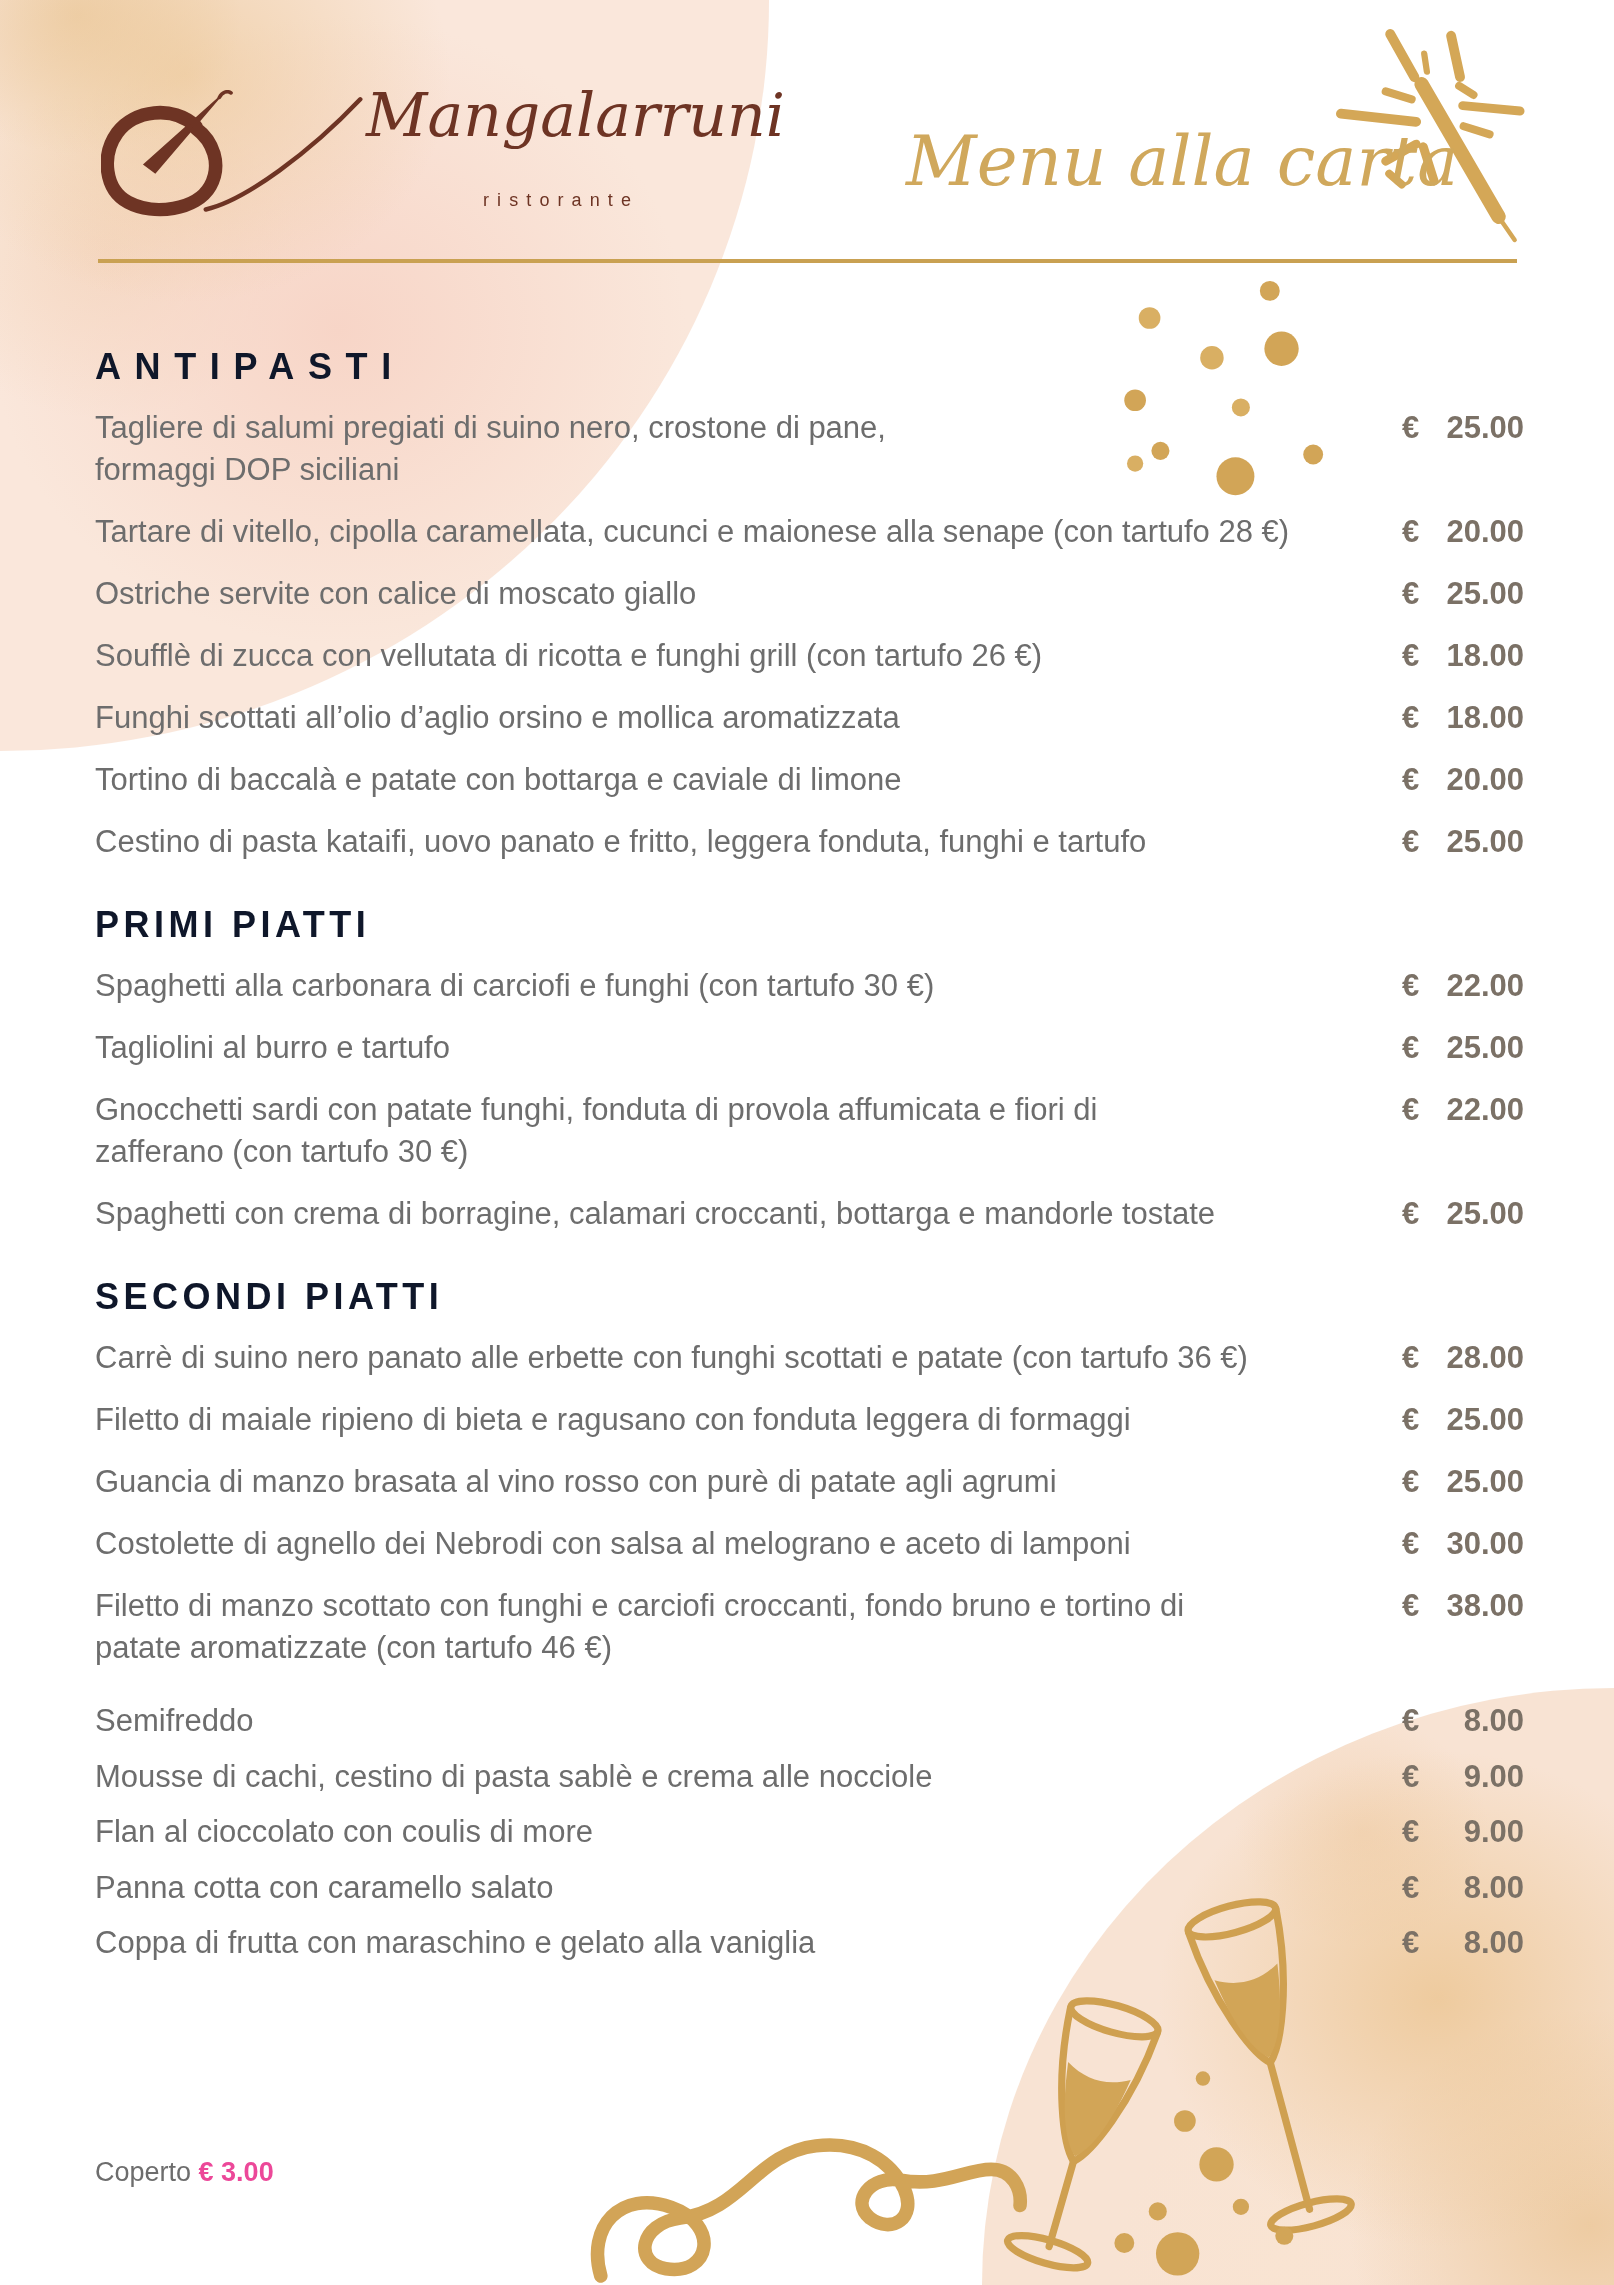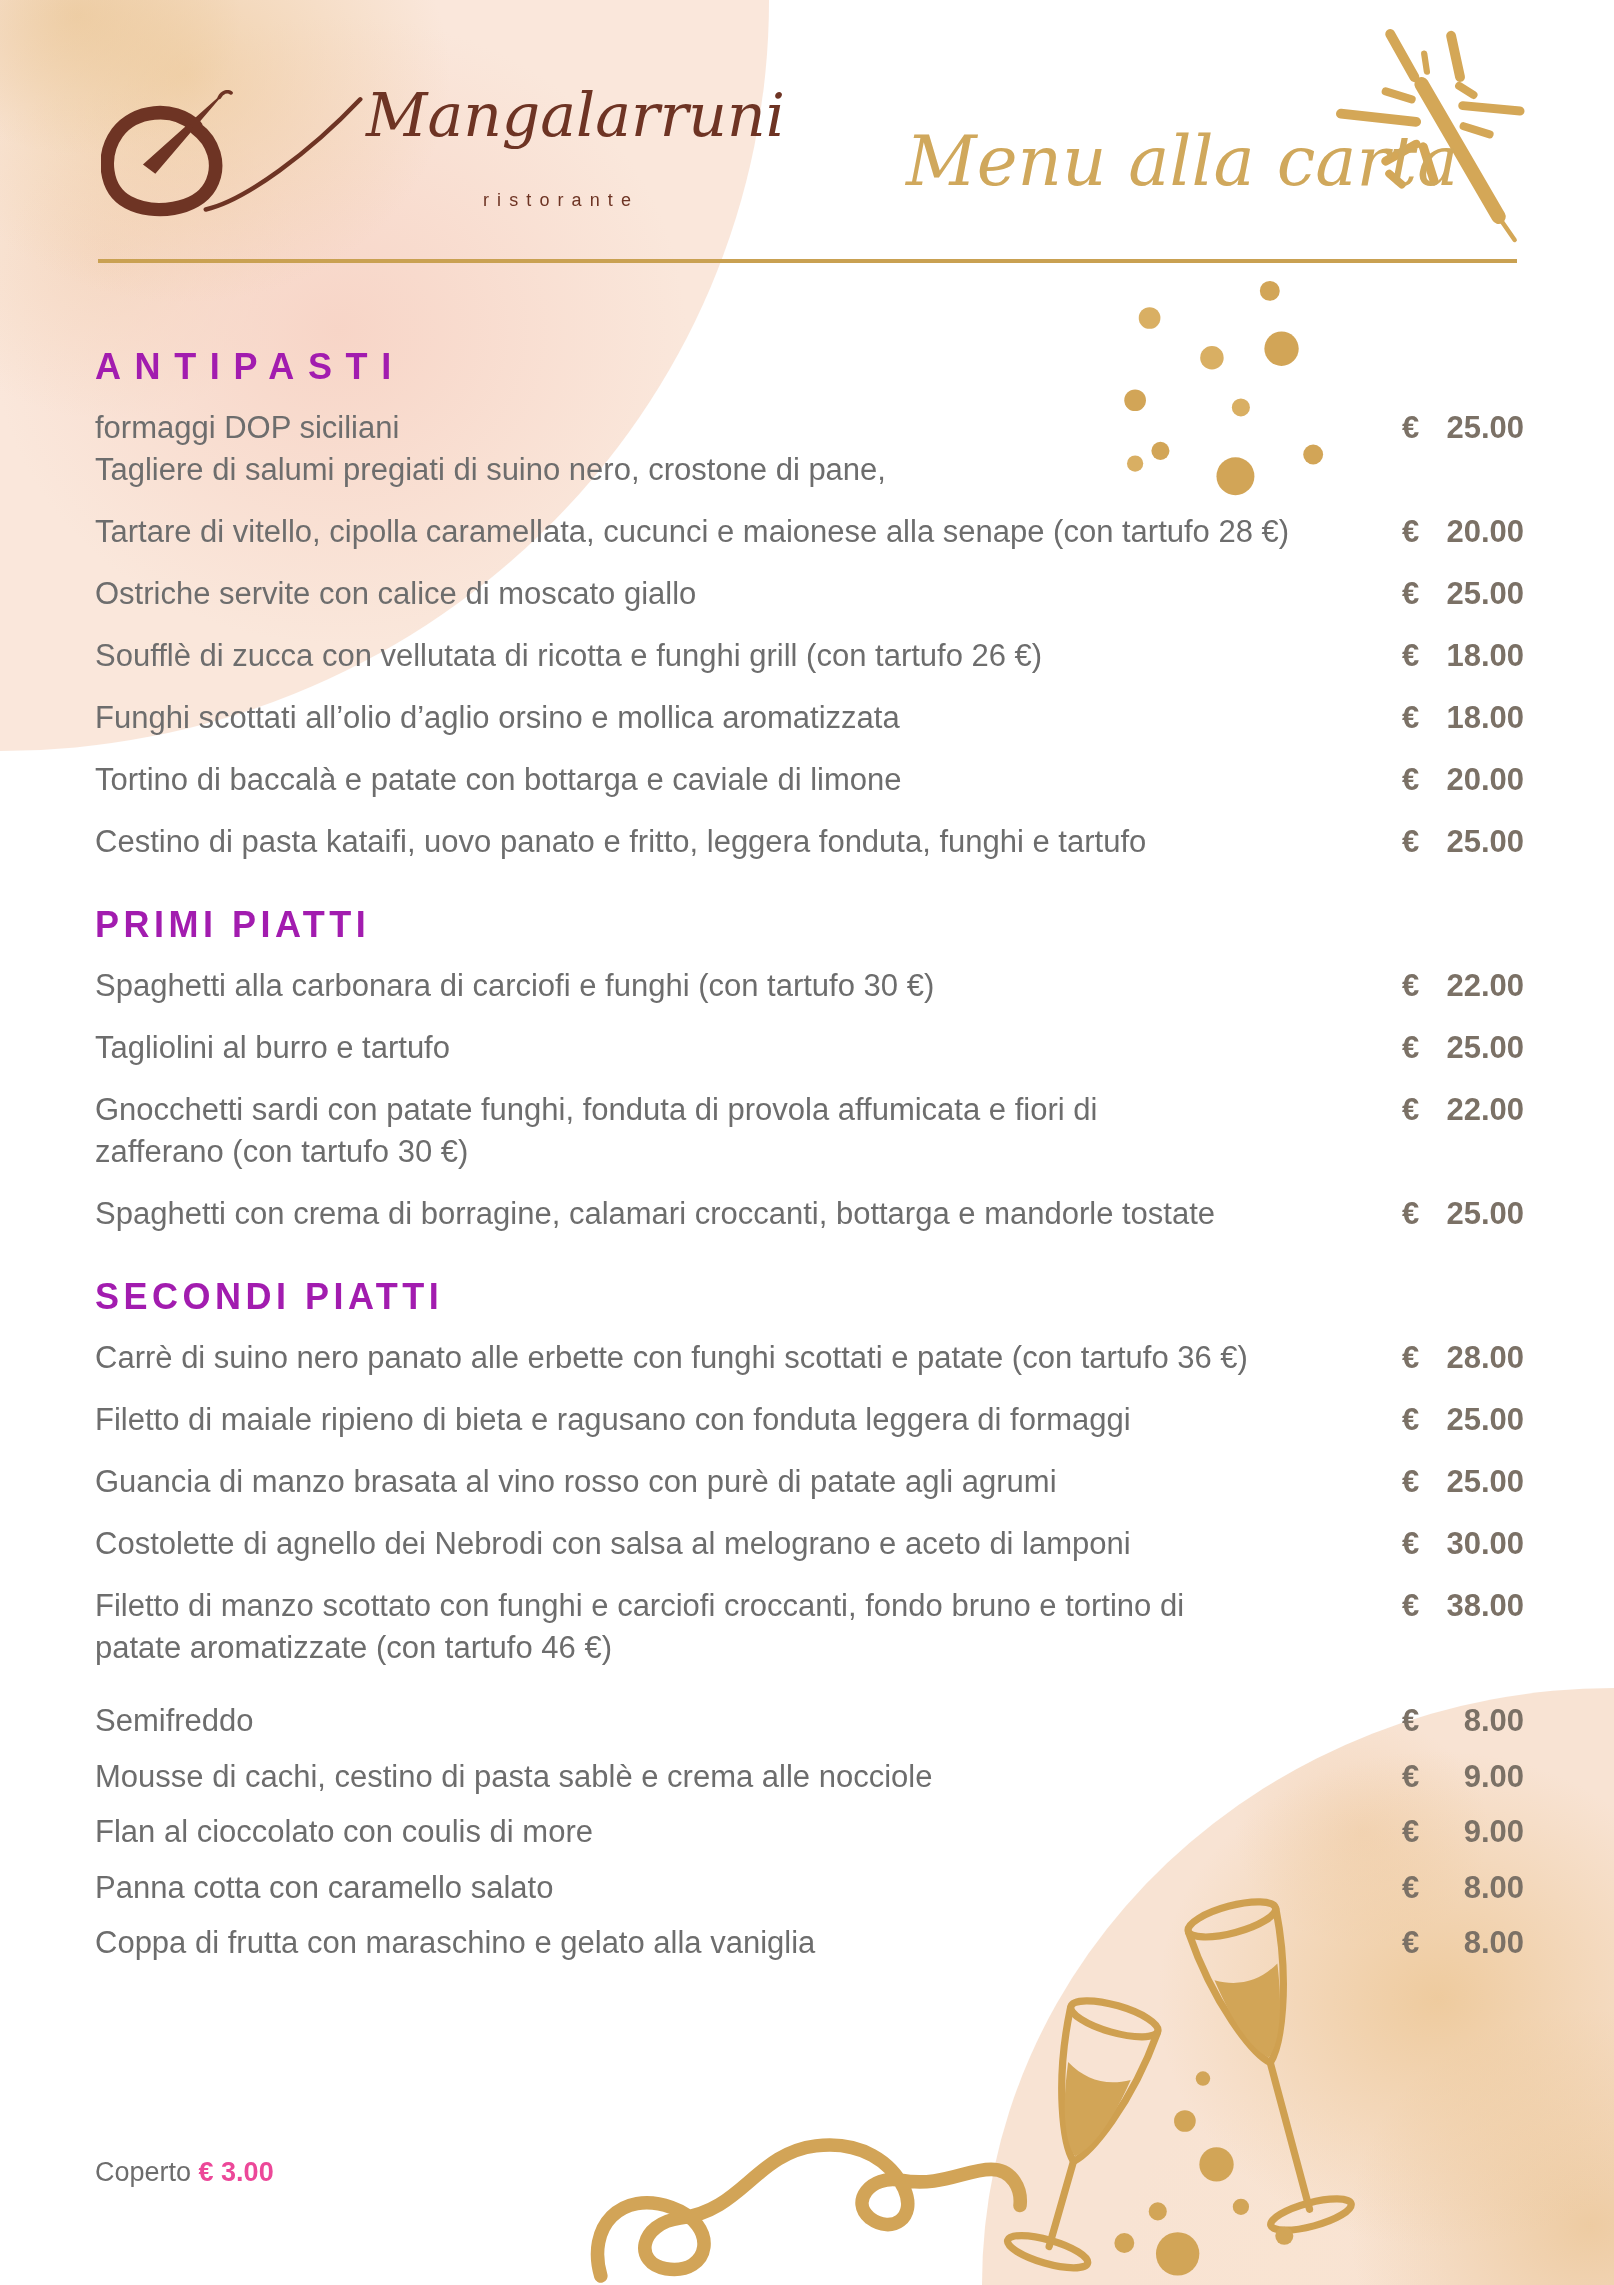--- a/index.html
+++ b/index.html
@@ -58,21 +58,21 @@
   }
   
   .content{
     position:absolute; left:95px; top:0; width:1429px; z-index:2;
     padding-top:305px;
   }
   .menu-section{margin-top:42px;}
   .menu-section.dessert{margin-top:31px;}
   .section-title{
     margin:0 0 3.6px 0;
-    font-size:36px; line-height:40px; font-weight:bold; color:#a21caf;
+    font-size:36px; line-height:40px; font-weight:bold; color:#0f172a;
   }
   .section-title.antipasti{letter-spacing:13.6px;}
   .section-title.primi{letter-spacing:4.5px;}
   .section-title.secondi{letter-spacing:4.5px;}
   .section-title.dessert{letter-spacing:8.1px;}
   .menu-row{
     display:flex; justify-content:space-between; align-items:flex-start;
     margin-top:20px;
   }
   .menu-section.dessert .menu-row{margin-top:13.6px;}
@@ -175,22 +175,22 @@
     <div class="brand-sub">ristorante</div>
     <div class="menu-title">Menu alla carta</div>
     <div class="divider"></div>
   </div>
 
   <div class="content" id="menu-sections">
       <section class="menu-section antipasti">
         <h2 class="section-title antipasti">ANTIPASTI</h2>
         <div class="menu-row">
           <div class="item-name">
+            <div class="item-line">Tagliere di salumi pregiati di suino nero, crostone di pane,</div>
             <div class="item-line">formaggi DOP siciliani</div>
-            <div class="item-line">Tagliere di salumi pregiati di suino nero, crostone di pane,</div>
           </div>
           <div class="item-price">
             <span>€</span>
             <span>25.00</span>
           </div>
         </div>
         <div class="menu-row">
           <div class="item-name">
             <div class="item-line">Tartare di vitello, cipolla caramellata, cucunci e maionese alla senape  (con tartufo 28 €)</div>
           </div>

